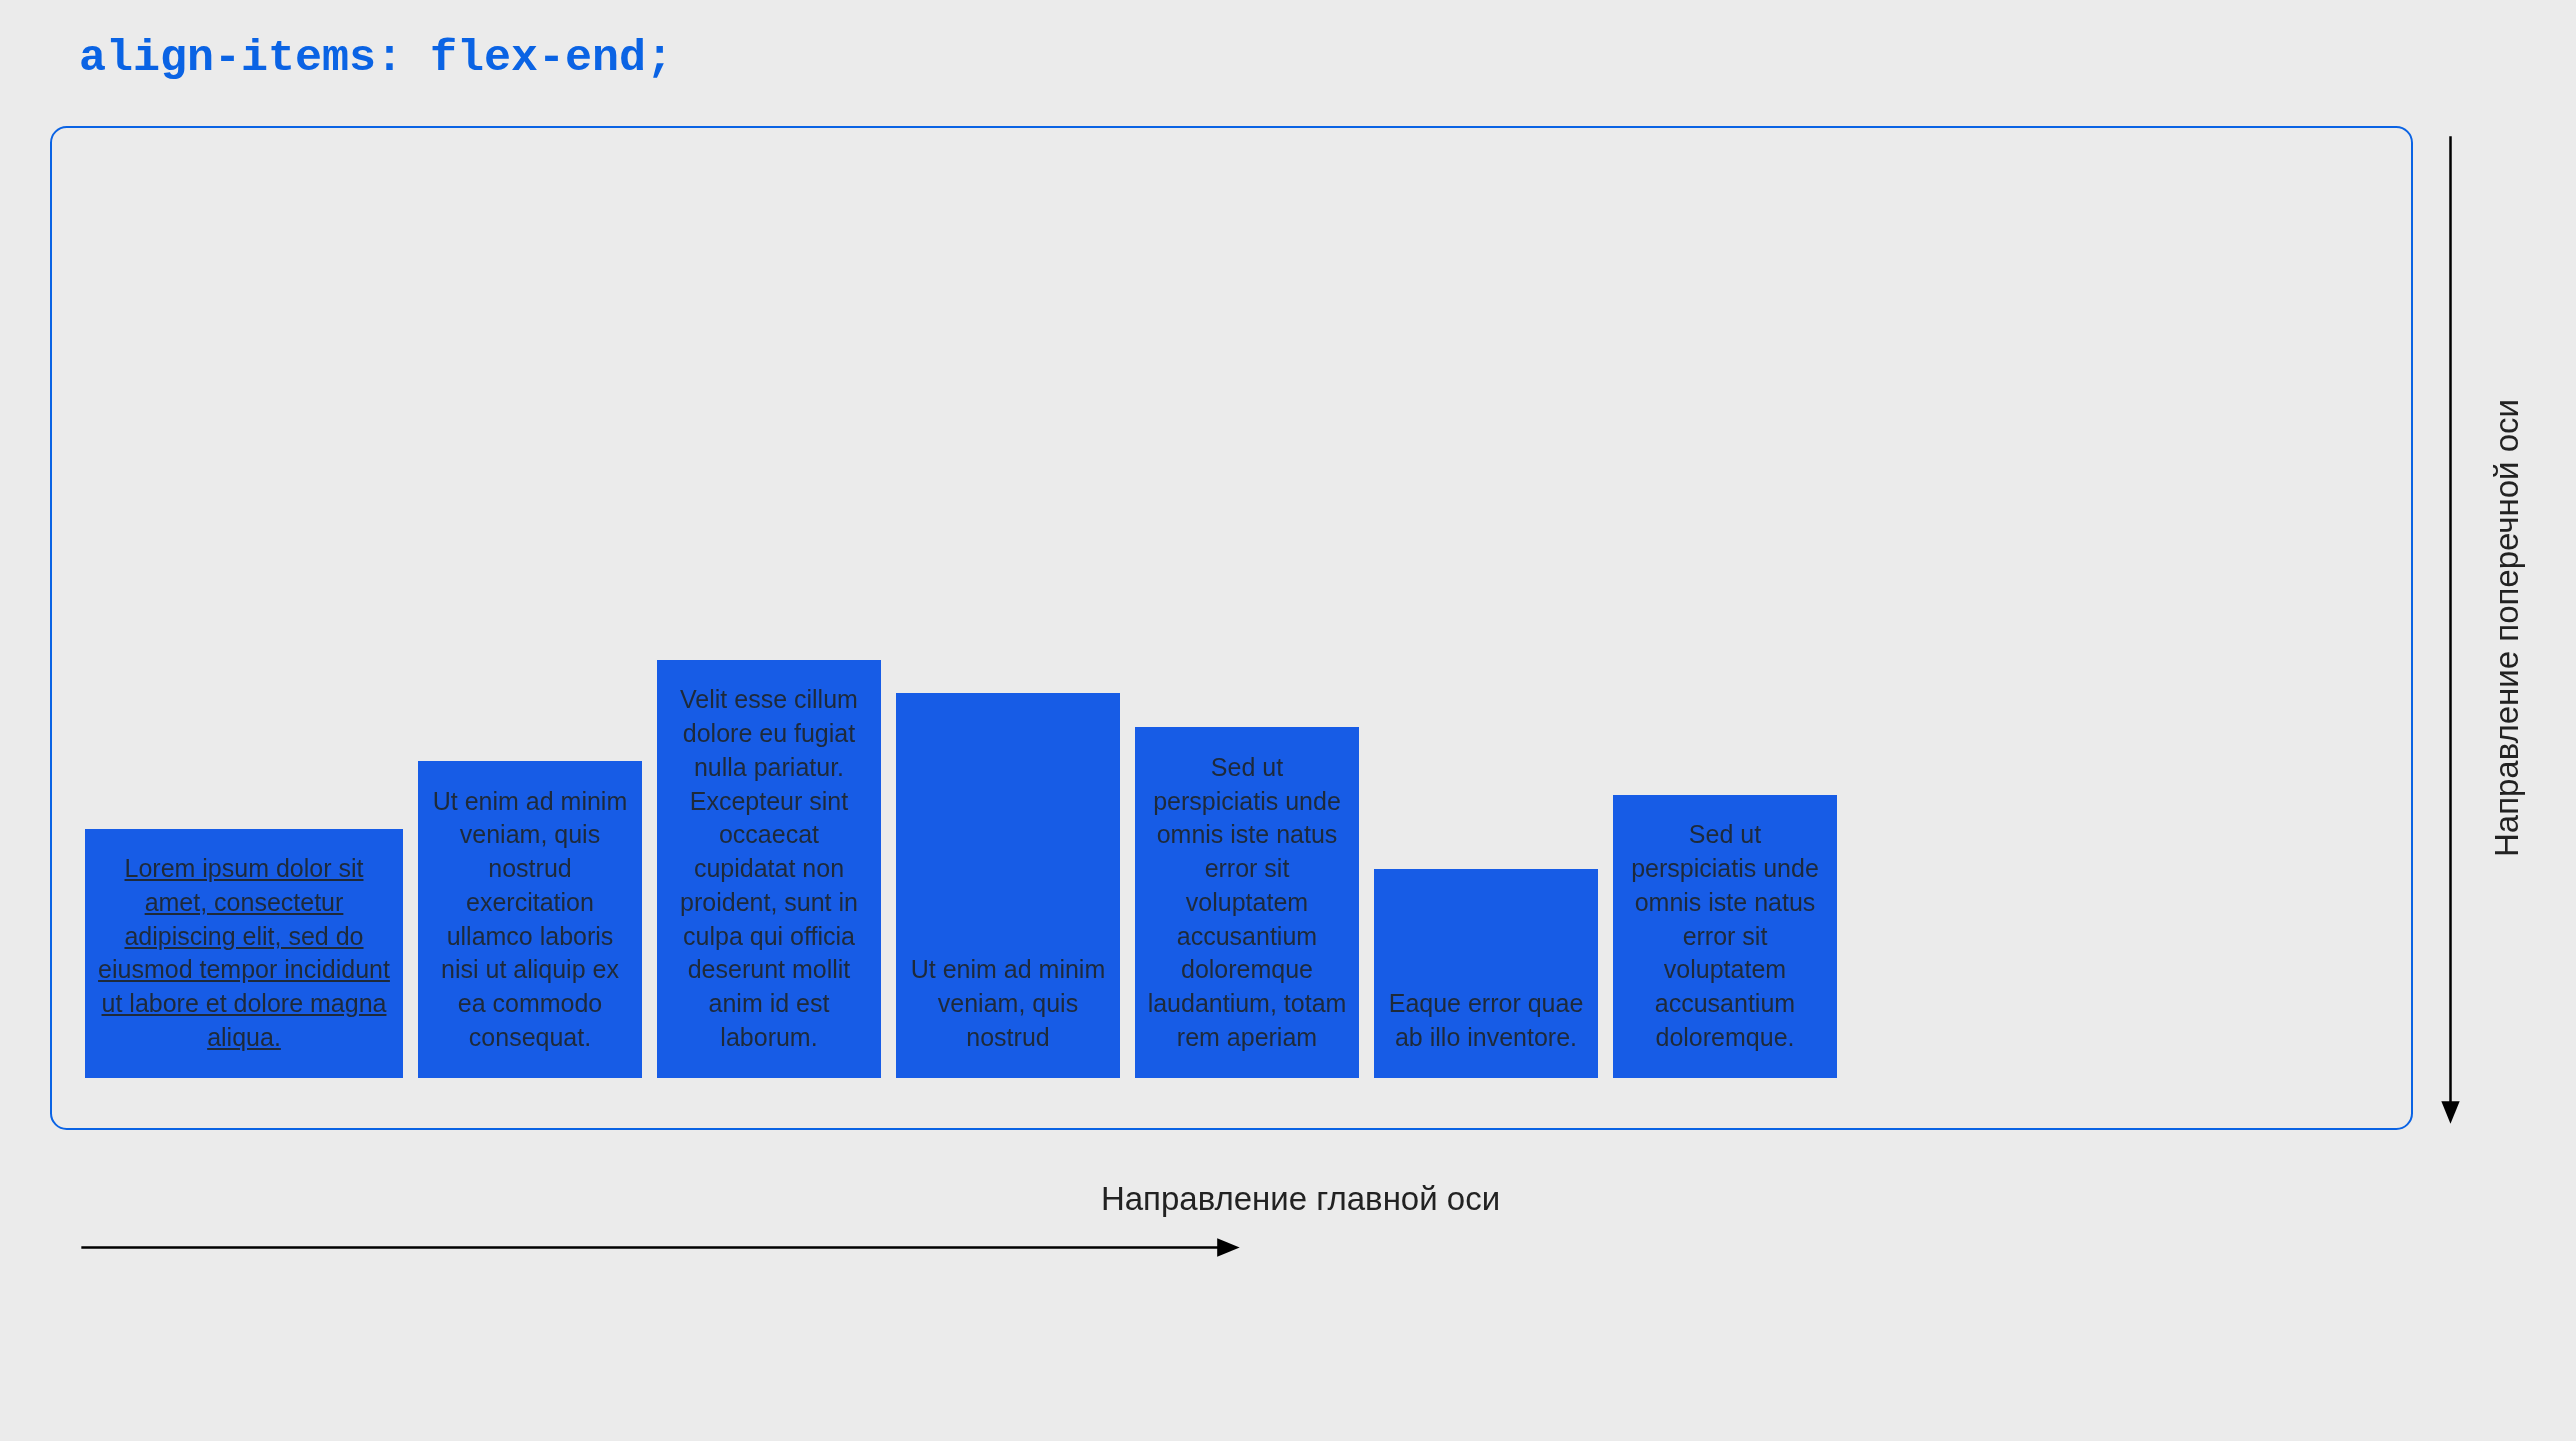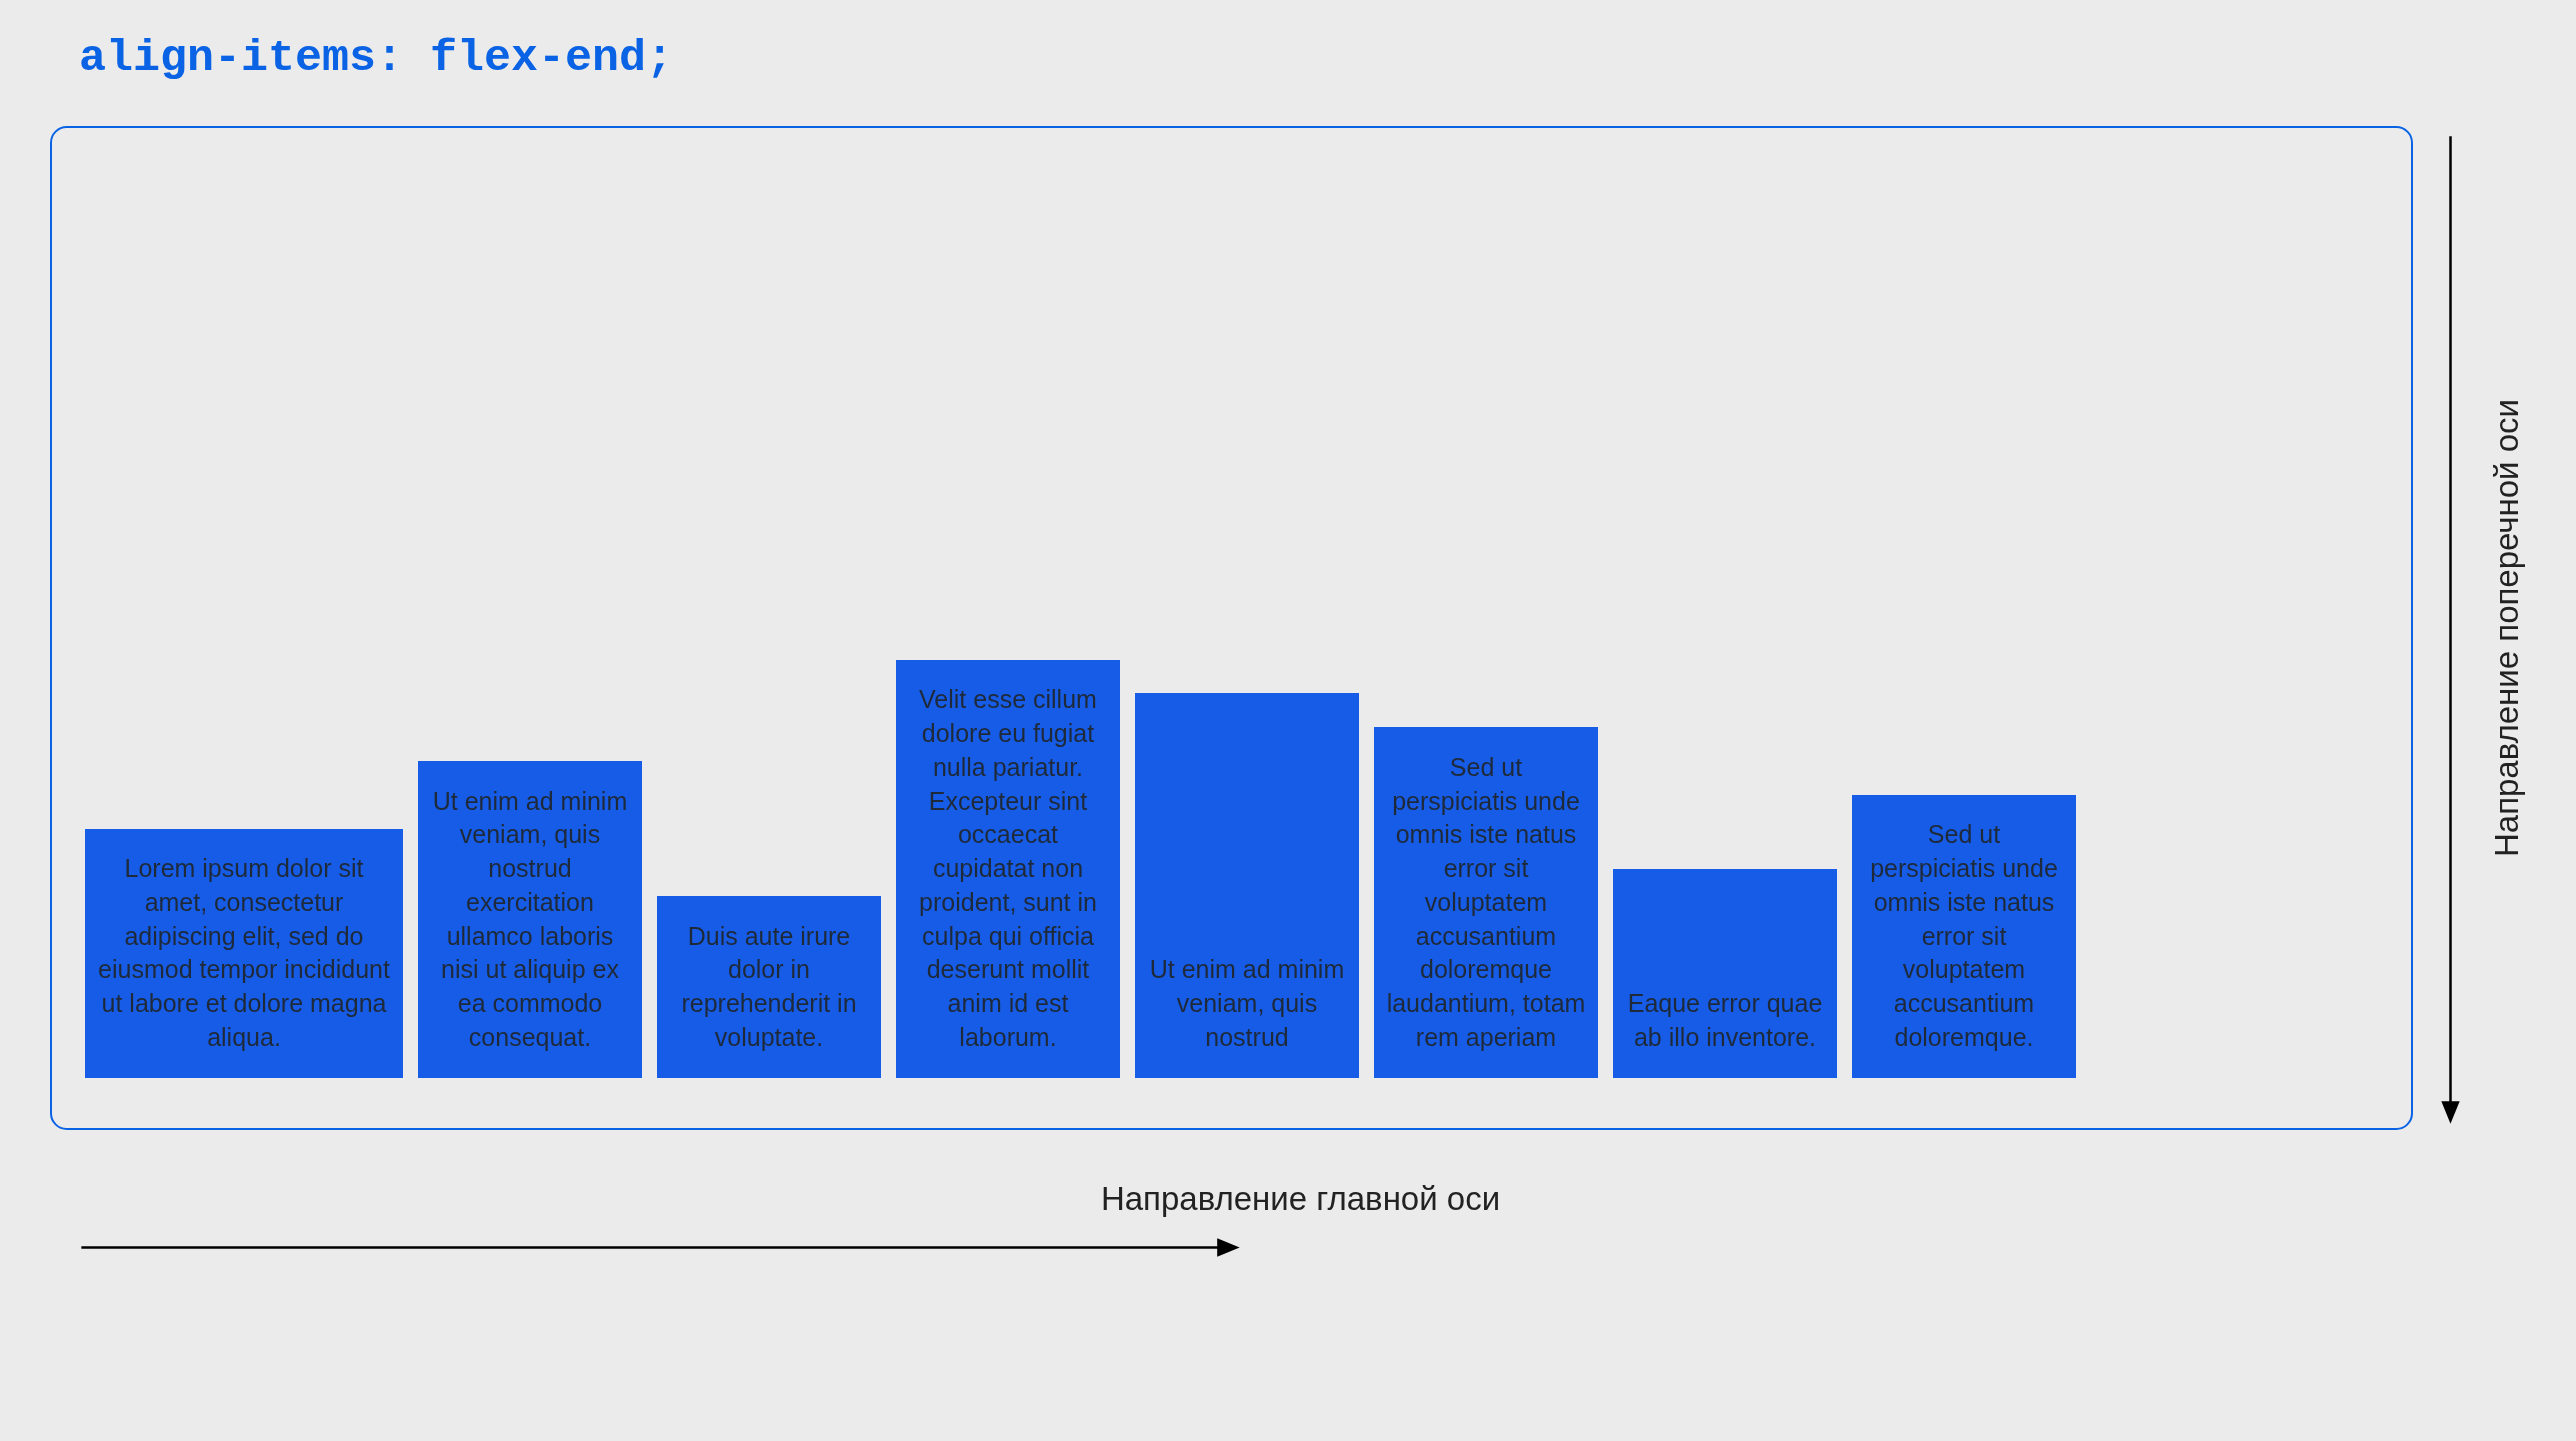--- a/index.html
+++ b/index.html
@@ -61,39 +61,36 @@
     margin-top: 50px;
     margin-left: 25px;
     text-align: center;
   }
   .main-axis-label {
     font-size: 33px;
     color: #222;
     margin-bottom: 16.7px;
   }
   .main-arrow svg { display: block; }
-  .w1 { width: 318px; }
+  .w1 { width: 318px; text-decoration: underline; }
   .wn { width: 224px; }
 </style>
 </head>
 <body>
 
 <div class="title">align-items: flex-end;</div>
 
 <div class="main-row">
 
   <div class="flex-container">
     <div class="flex-item w1">
         <span>Lorem ipsum dolor sit amet, consectetur adipiscing elit, sed do eiusmod tempor incididunt ut labore et dolore magna aliqua.</span>
       </div>
     <div class="flex-item wn">
         <span>Ut enim ad minim veniam, quis nostrud exercitation ullamco laboris nisi ut aliquip ex ea commodo consequat.</span>
-      </div>
-    <div class="flex-item wn">
-        <span>Duis aute irure dolor in reprehenderit in voluptate.</span>
       </div>
     <div class="flex-item wn">
         <span>Velit esse cillum dolore eu fugiat nulla pariatur. Excepteur sint occaecat cupidatat non proident, sunt in culpa qui officia deserunt mollit anim id est laborum.</span>
       </div>
     <div class="flex-item wn" style="height:385px;">
         <span>Ut enim ad minim veniam, quis nostrud</span>
       </div>
     <div class="flex-item wn">
         <span>Sed ut perspiciatis unde omnis iste natus error sit voluptatem accusantium doloremque laudantium, totam rem aperiam</span>
       </div>

